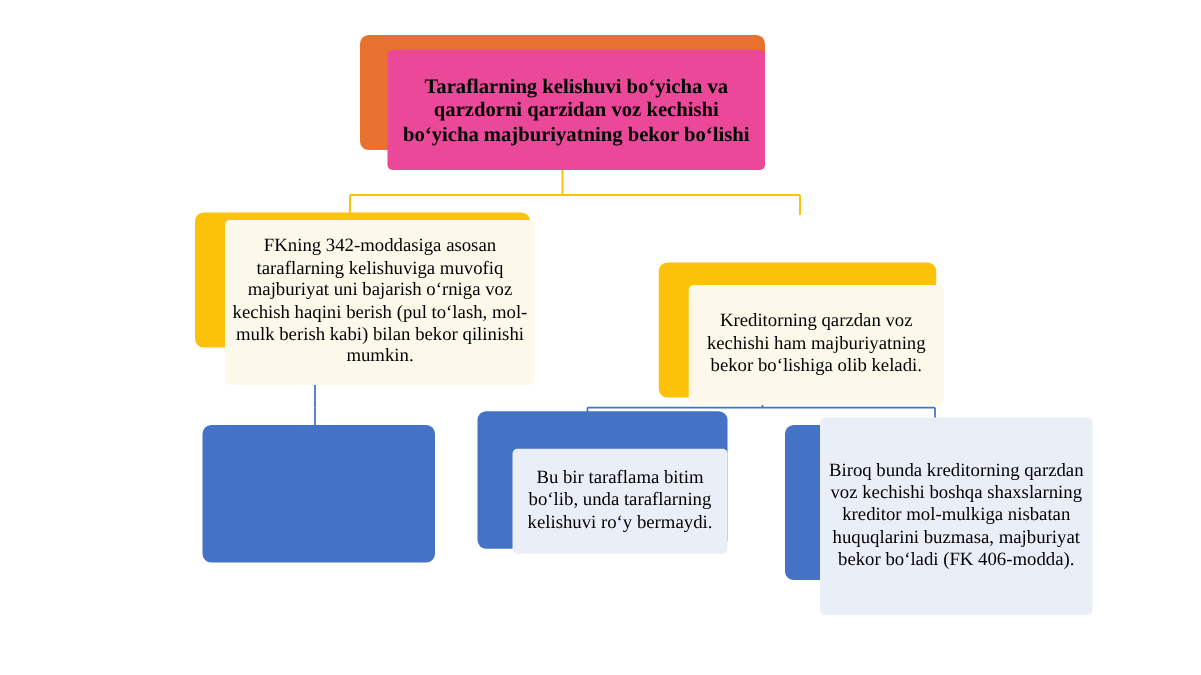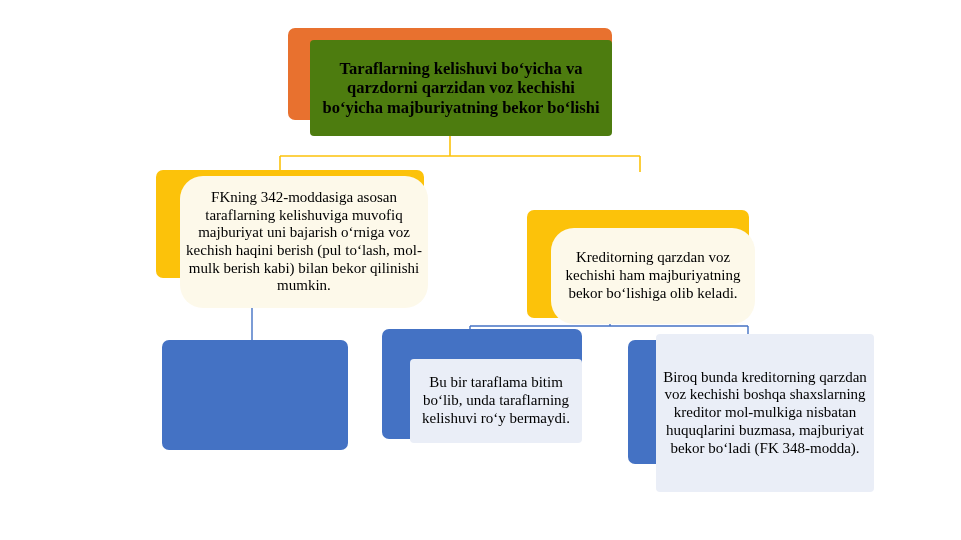--- a/index.html
+++ b/index.html
@@ -51,31 +51,31 @@
     text-align: center;
     line-height: 1.18;
     color: #000000;
   }
 
   
   #node-root { left: 288px; top: 28px; width: 324px; height: 92px; }
   #node-root .accent { background: #E8712F; }
   #node-root .panel {
     left: 22px; top: 12px; right: 0px; bottom: -16px;
-    background: #4d7c0f;
+    background: #ec4899;
     padding: 4px 8px;
   }
   #node-root .txt {
     font-weight: bold;
     font-size: 16.5px;
   }
 
   
   .node-yellow .accent { background: #FCC20A; }
-  .node-yellow .panel { background: #FDF9EA; border-radius: 23px; }
+  .node-yellow .panel { background: #FDF9EA; }
   .node-yellow .txt { font-size: 15px; }
 
   #node-y1 { left: 156px; top: 170px; width: 268px; height: 108px; }
   #node-y1 .panel { left: 24px; top: 6px; right: -4px; bottom: -30px; padding: 4px 6px; }
 
   #node-y2 { left: 527px; top: 170px; width: 222px; height: 108px; margin-top: 40px; }
   #node-y2 .panel { left: 24px; top: 18px; right: -6px; bottom: -6px; padding: 4px 6px; }
 
   
   .node-blue .accent { background: #4472C4; }
@@ -141,17 +141,17 @@
   <div class="node node-blue" id="node-b2">
     <div class="accent"></div>
     <div class="panel">
       <div class="txt">Bu bir taraflama bitim bo‘lib, unda taraflarning kelishuvi ro‘y bermaydi.</div>
     </div>
   </div>
 
   <div class="node node-blue" id="node-b3">
     <div class="accent"></div>
     <div class="panel">
-      <div class="txt">Biroq bunda kreditorning qarzdan voz kechishi boshqa shaxslarning kreditor mol-mulkiga nisbatan huquqlarini buzmasa, majburiyat bekor bo‘ladi (FK 348-modda).</div>
+      <div class="txt">Biroq bunda kreditorning qarzdan voz kechishi boshqa shaxslarning kreditor mol-mulkiga nisbatan huquqlarini buzmasa, majburiyat bekor bo‘ladi (FK 406-modda).</div>
     </div>
   </div>
 
 </div>
 
 </body></html>

